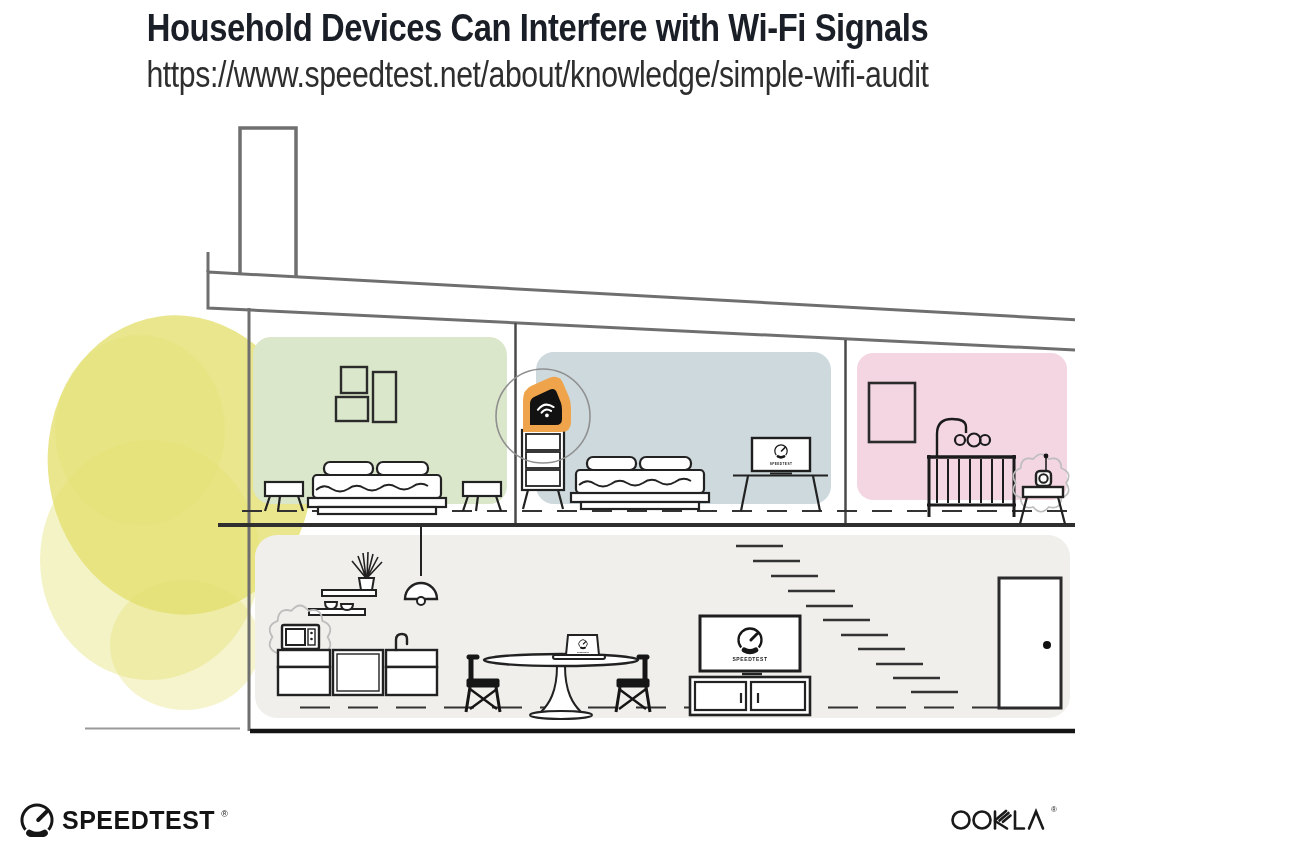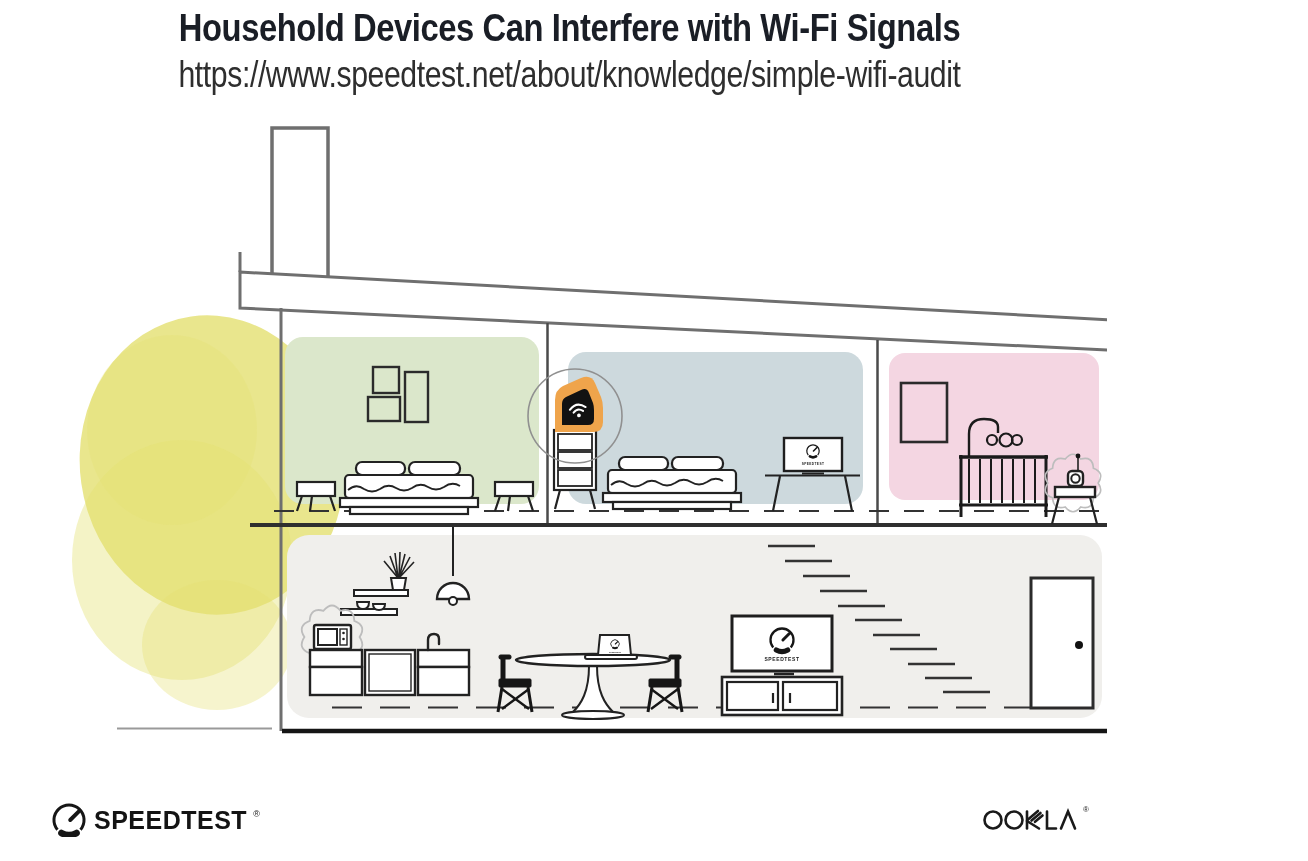--- a/index.html
+++ b/index.html
@@ -1,17 +1,17 @@
 <!DOCTYPE html>
 <html><head>
 <meta charset="utf-8">
 <style>
   html,body{margin:0;padding:0;background:#fff;}
   .canvas{position:relative;width:1075px;height:861px;background:#ffffff;overflow:hidden;
-          font-family:"Liberation Sans",sans-serif;margin-left:32px;}
+          font-family:"Liberation Sans",sans-serif;}
   header{position:absolute;top:0;left:0;width:100%;text-align:center;}
   .title{margin:6px 0 0 0;font-size:39px;font-weight:700;color:#1a1e26;letter-spacing:-0.5px;
          transform:scaleX(.84);transform-origin:50% 50%;}
   .url{margin-top:4px;font-size:36px;font-weight:400;color:#2e2e2e;letter-spacing:-0.5px;
        transform:scaleX(.84);transform-origin:50% 50%;}
   svg.scene{position:absolute;left:0;top:0;width:1308px;height:861px;}
   footer{position:absolute;left:0;bottom:0;width:100%;height:70px;}
   .st-logo{position:absolute;left:20px;bottom:24px;display:flex;align-items:center;gap:8px;color:#141414;}
   .st-word{font-size:25px;font-weight:700;letter-spacing:.5px;}
   .st-logo sup{font-size:9px;vertical-align:top;position:relative;top:-6px;left:-2px;}

